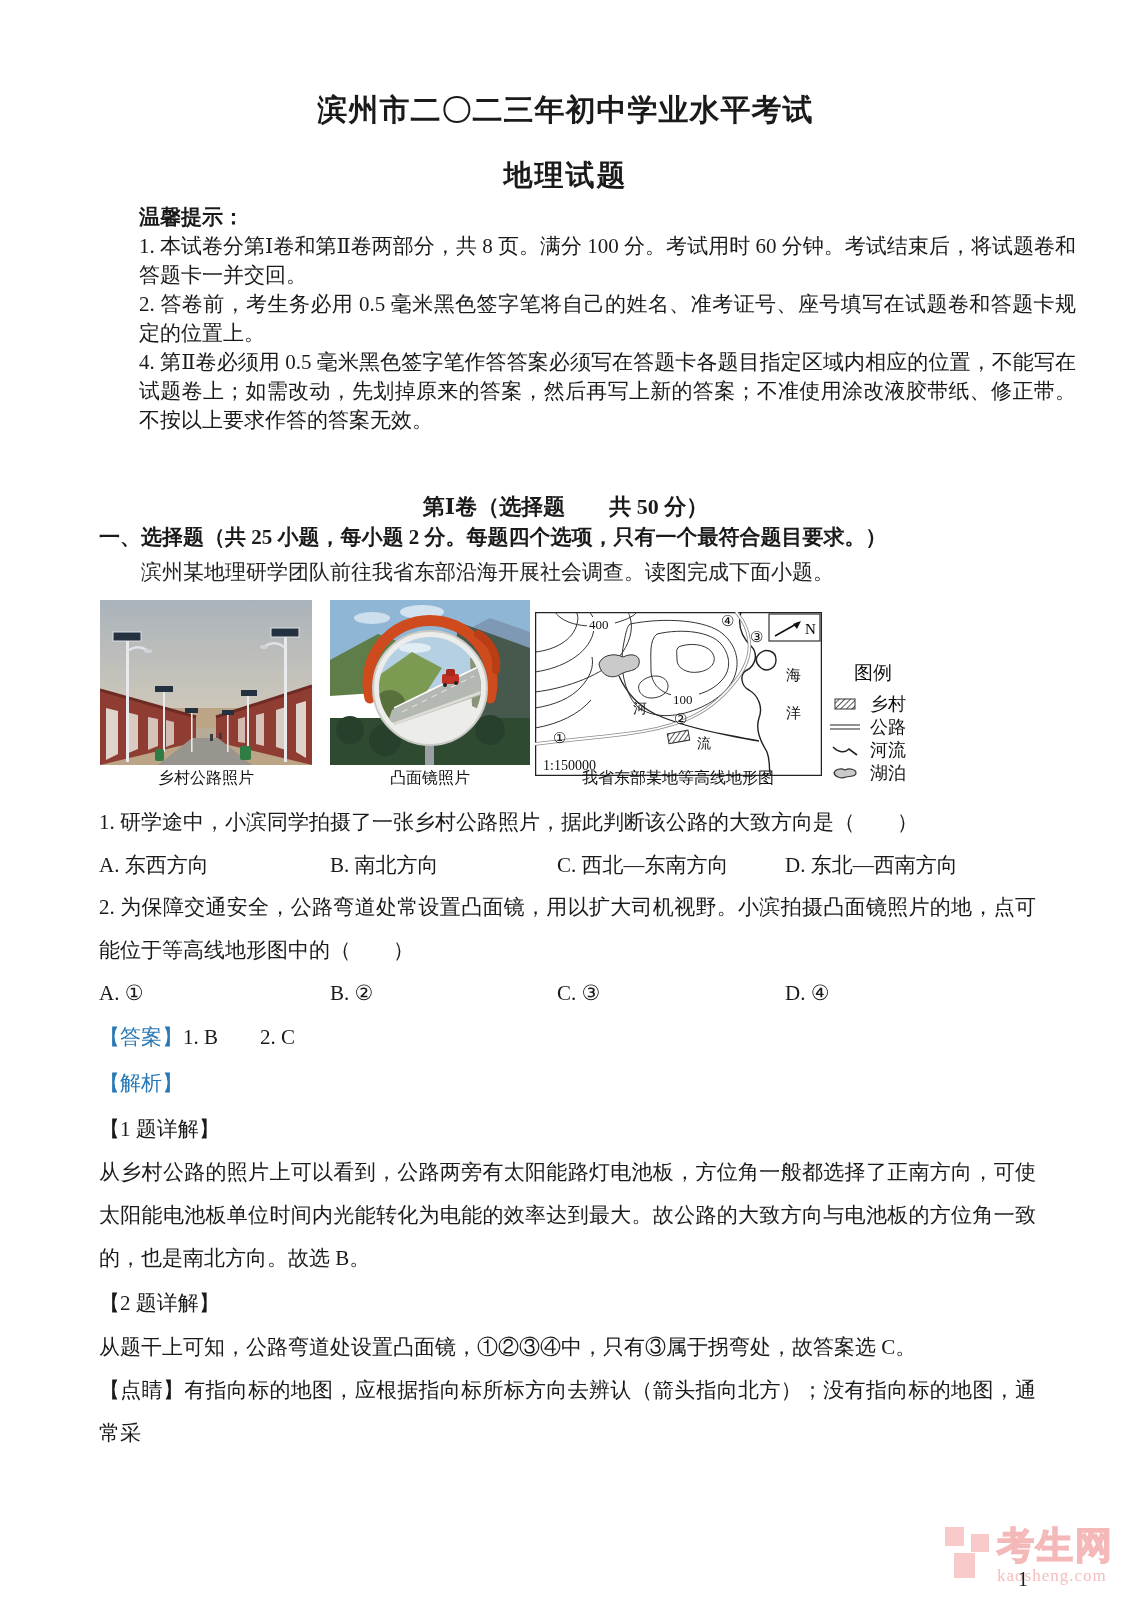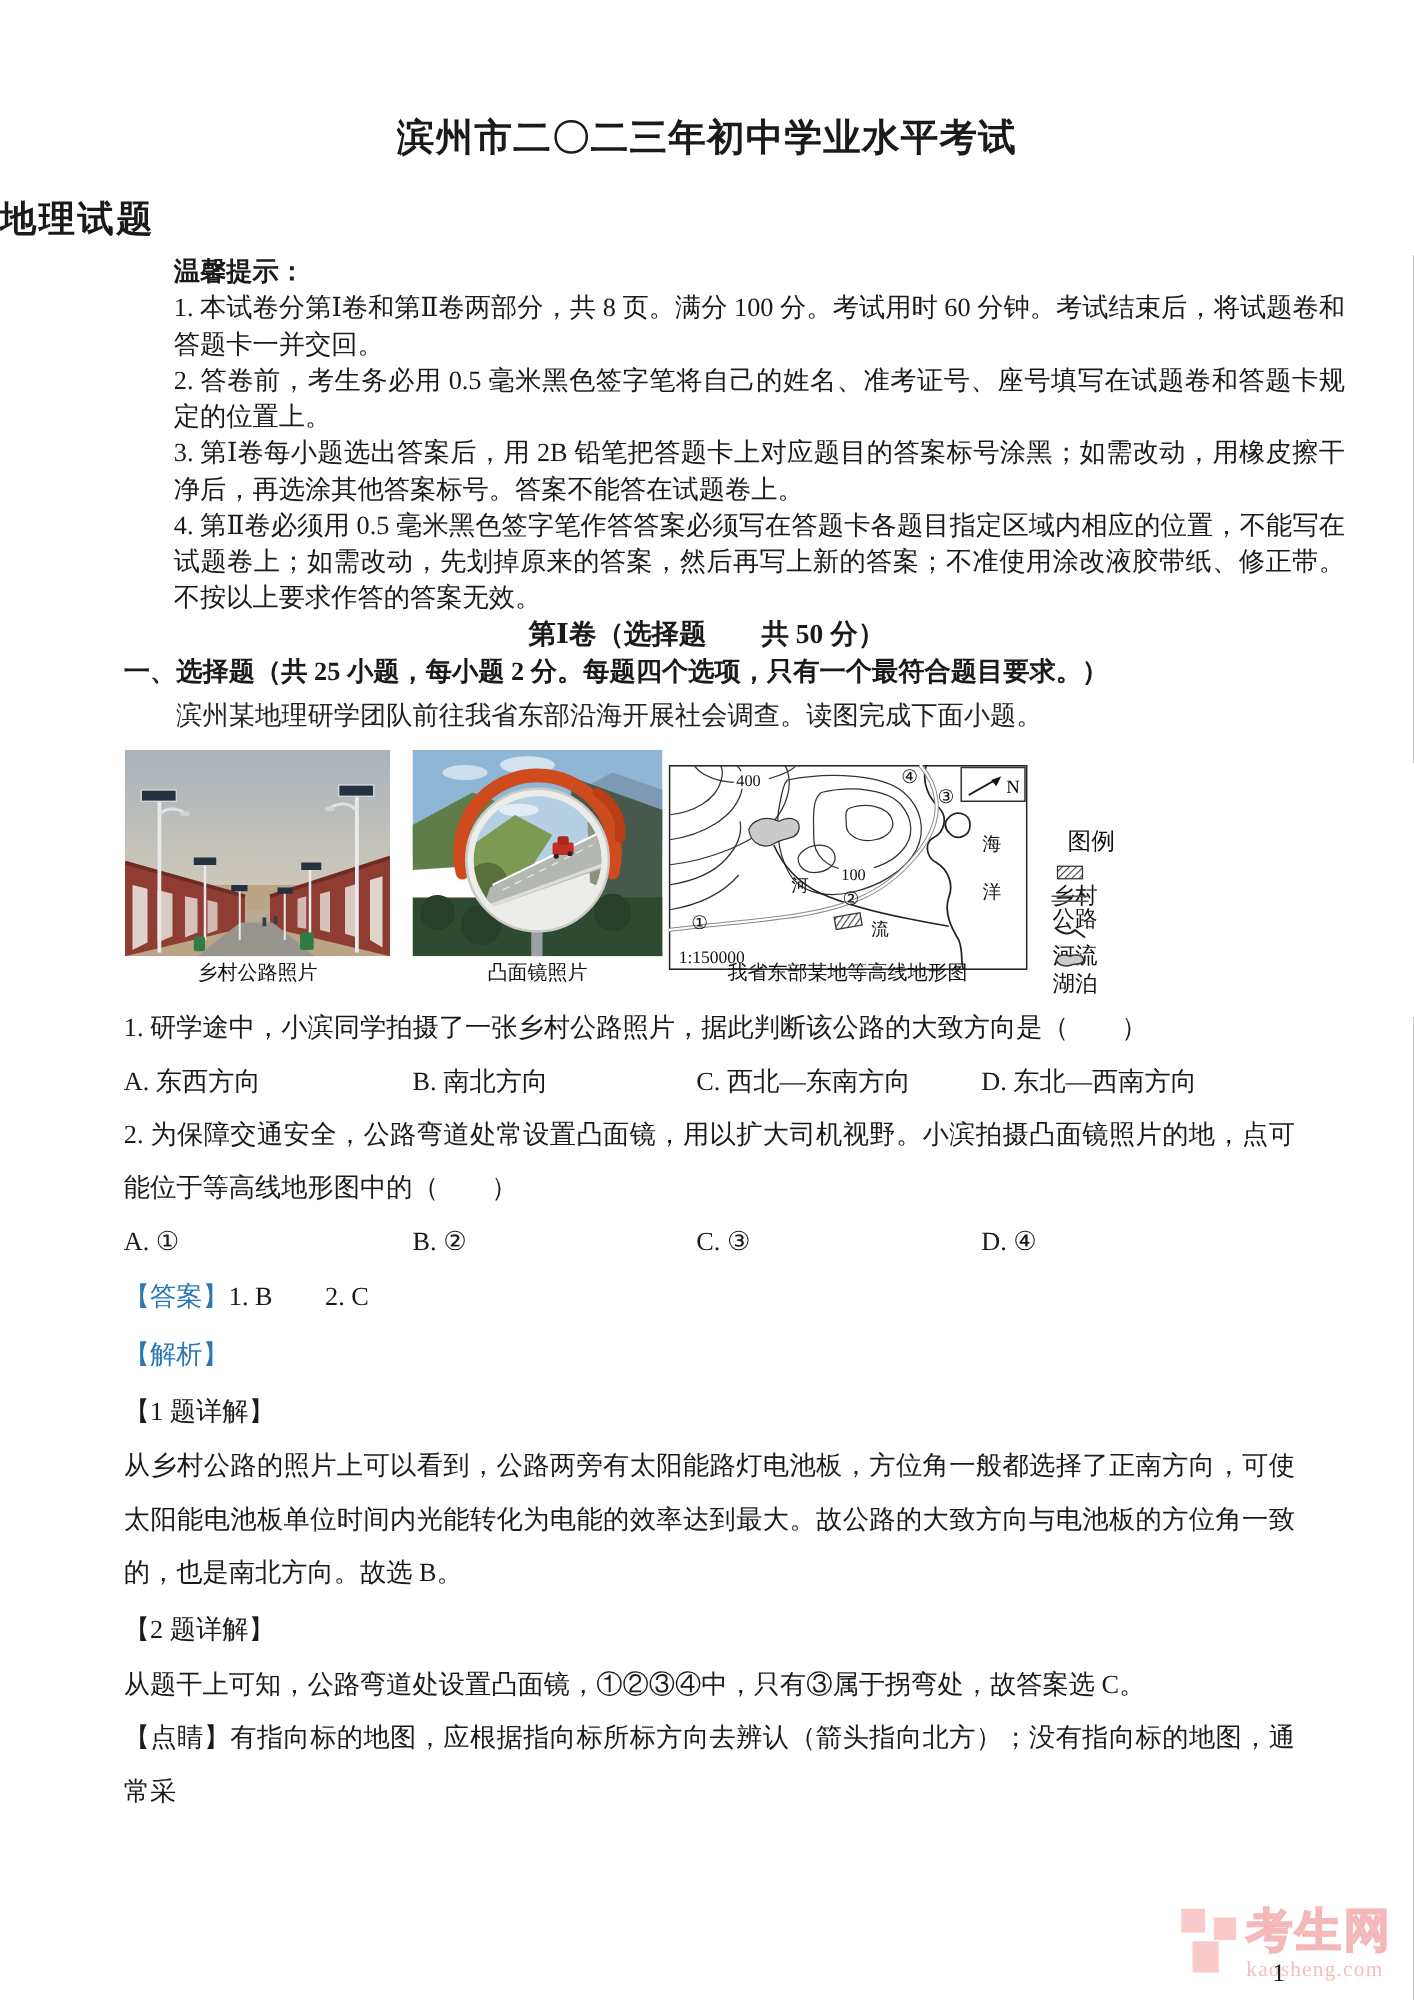--- a/index.html
+++ b/index.html
@@ -3,35 +3,35 @@
 <meta charset="utf-8">
 <style>
   html,body{margin:0;padding:0;background:#888;}
   .page{
     position:relative;width:1131px;height:1600px;margin:0 auto;
     background:#ffffff;overflow:hidden;
     font-family:"Liberation Serif","DejaVu Serif",serif;color:#1a1a1a;
   }
   .abs{position:absolute;}
   .title{top:90px;left:0;width:1131px;text-align:center;font-size:30px;font-weight:bold;letter-spacing:1px;}
-  .subtitle{top:156px;left:0;width:1131px;text-align:left;font-size:29px;font-weight:bold;letter-spacing:2px;}
+  .subtitle{top:156px;left:0;width:1131px;text-align:center;font-size:29px;font-weight:bold;letter-spacing:2px;}
   .notice{top:203px;left:99px;width:937px;font-size:21px;line-height:29px;text-align:justify;margin-left:40px;}
   .notice .nh{font-weight:bold;}
   .part-heading{top:492px;left:0;width:1131px;text-align:center;font-size:22px;font-weight:bold;}
   .instruction{top:523px;left:99px;width:937px;font-size:21px;font-weight:bold;}
   .intro{top:558px;left:141px;width:895px;font-size:21px;color:#222;}
   .figures{top:598px;left:99px;width:960px;height:205px;}
   .photo{position:absolute;top:2px;}
   .caption{position:absolute;top:170px;font-size:16px;text-align:center;color:#111;}
   .qa{left:99px;width:937px;font-size:21px;line-height:43px;text-align:justify;}
   .opts{display:grid;grid-template-columns:231px 227px 228px auto;text-align:left;}
   .blue{color:#2878b5;}
   .legend{position:absolute;left:729px;top:62px;font-size:18px;color:#111;}
   .legend .lg-title{margin-left:26px;margin-bottom:6px;font-size:19px;}
-  .lg-row{display:flex;align-items:center;height:23px;flex-direction:column;}
+  .lg-row{display:flex;align-items:center;height:23px;}
   .lg-sym{width:34px;display:flex;justify-content:center;margin-right:8px;}
   .watermark{position:absolute;left:945px;top:1527px;display:flex;align-items:flex-start;}
   .wm-logo{position:relative;width:46px;height:52px;margin-right:6px;}
   .wm-logo div{position:absolute;background:#f9caca;}
   .wm-b1{left:0;top:0;width:19px;height:19px;}
   .wm-b2{left:26px;top:7px;width:18px;height:18px;}
   .wm-b3{left:9px;top:26px;width:21px;height:25px;}
   .wm-text{line-height:1;}
   .wm-name{font-size:37px;font-weight:bold;color:#fbd6d6;-webkit-text-stroke:1.5px #f5b8b8;letter-spacing:2px;}
   .wm-url{font-size:17px;color:#f5bcbc;font-family:Liberation Serif, serif;letter-spacing:1px;margin-top:3px;}
@@ -43,21 +43,20 @@
 
 <div class="page">
 
   <div class="abs title">滨州市二〇二三年初中学业水平考试</div>
   <div class="abs subtitle">地理试题</div>
 
   <div class="abs notice">
     <div class="nh">温馨提示：</div>
     <div>1. 本试卷分第Ⅰ卷和第Ⅱ卷两部分，共 8 页。满分 100 分。考试用时 60 分钟。考试结束后，将试题卷和答题卡一并交回。</div>
     <div>2. 答卷前，考生务必用 0.5 毫米黑色签字笔将自己的姓名、准考证号、座号填写在试题卷和答题卡规定的位置上。</div>
-    <div>3. 第Ⅰ卷每小题选出答案后，用 2B 铅笔把答题卡上对应题目的答案标号涂黑；如需改动，用橡皮擦干净后，再选涂其他答案标号。答案不能答在试题卷上。</div>
     <div>4. 第Ⅱ卷必须用 0.5 毫米黑色签字笔作答答案必须写在答题卡各题目指定区域内相应的位置，不能写在试题卷上；如需改动，先划掉原来的答案，然后再写上新的答案；不准使用涂改液胶带纸、修正带。不按以上要求作答的答案无效。</div>
   </div>
 
   <div class="abs part-heading">第Ⅰ卷（选择题　　共 50 分）</div>
   <div class="abs instruction">一、选择题（共 25 小题，每小题 2 分。每题四个选项，只有一个最符合题目要求。）</div>
   <div class="abs intro">滨州某地理研学团队前往我省东部沿海开展社会调查。读图完成下面小题。</div>
 
   <div class="abs figures">
 
     <div class="photo" style="left:1px;">

